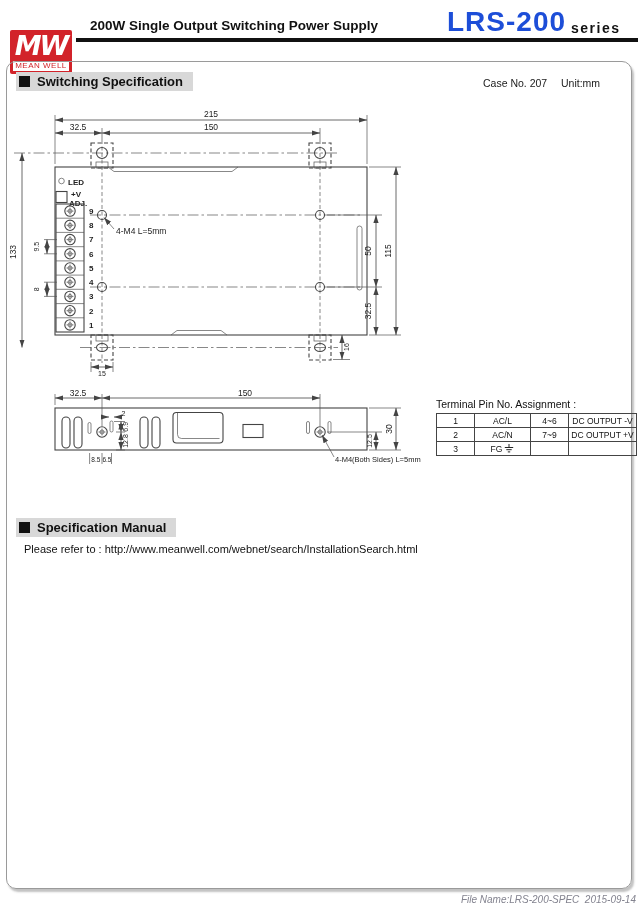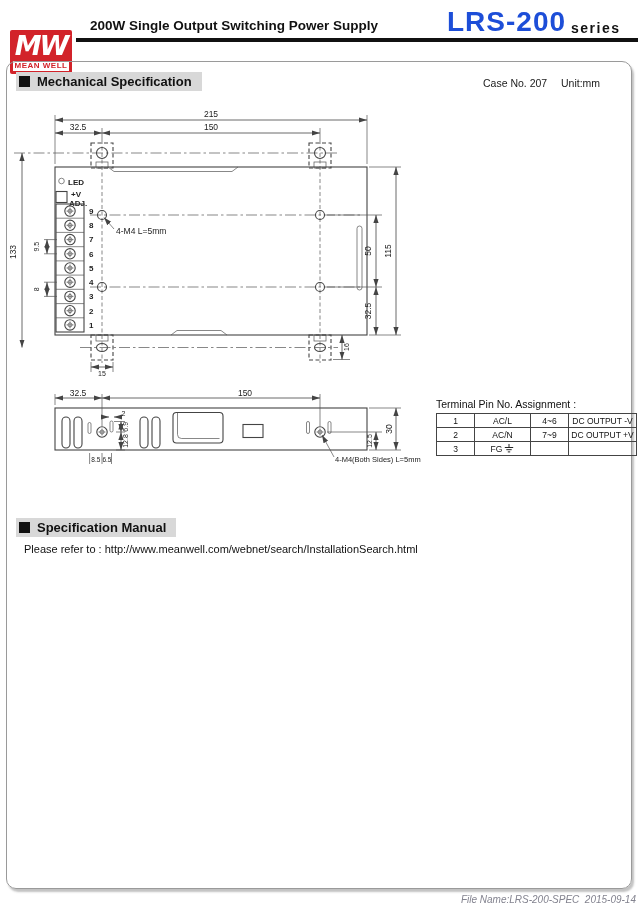--- a/index.html
+++ b/index.html
@@ -10,21 +10,21 @@
   .abs { position:absolute; }
 
   
   #logo { left:10px; top:2px; width:62px; height:44px; background:#d2232a; border-radius:2px;margin-top:28px; }
   #logo .mw {
     color:#fff; font-style:italic; font-weight:bold; font-size:27px; line-height:31px;
     text-align:center; letter-spacing:-2px; font-family:"DejaVu Sans", sans-serif;
   }
   #logo .mwell {
     position:absolute; left:2px; right:2px; bottom:2px; background:#fff;
-    border:1px solid #d2232a; color:#d2232a; font-size:8px; font-weight:bold;
+    border:1px solid #d2232a; color:#d2232a; font-size:8px; font-weight:normal;
     text-align:center; letter-spacing:0.5px; line-height:10px;
   }
   #page-title { left:90px; top:18px; font-size:13.5px; font-weight:bold; color:#111; }
   #series-name { left:447px; top:6px; font-size:28px; font-weight:bold; letter-spacing:1px; color:#1d4ed8; }
   #series-suffix { left:571px; top:20px; font-size:14px; font-weight:bold; letter-spacing:1.5px; color:#111; }
   #header-rule { left:76px; top:38px; width:562px; height:4px; background:#111; }
 
   
   #frame {
     left:6px; top:61px; width:624px; height:826px;
@@ -76,21 +76,21 @@
 <div class="abs" id="page-title">200W Single Output Switching Power Supply</div>
 <div class="abs" id="series-name">LRS-200</div>
 <div class="abs" id="series-suffix">series</div>
 <div class="abs" id="header-rule"></div>
 
 <div class="abs" id="frame"></div>
 
 <div class="sec" style="left:16px; top:72px;">
   <span class="hl">
     <span class="sq"></span>
-    <span>Mechanical Specification</span>
+    <span>Switching Specification</span>
   </span>
 </div>
 <div class="abs" id="case-no">Case No. 207</div>
 <div class="abs" id="unit-mm">Unit:mm</div>
 
 <svg class="abs" id="drawing" width="640" height="400" viewBox="0 0 640 400">
   <defs>
     <marker id="aE" markerWidth="9" markerHeight="8" refX="8" refY="3" orient="auto" markerUnits="userSpaceOnUse">
       <path d="M0,0.4 L8,3 L0,5.6 Z" fill="#444"></path>
     </marker>

